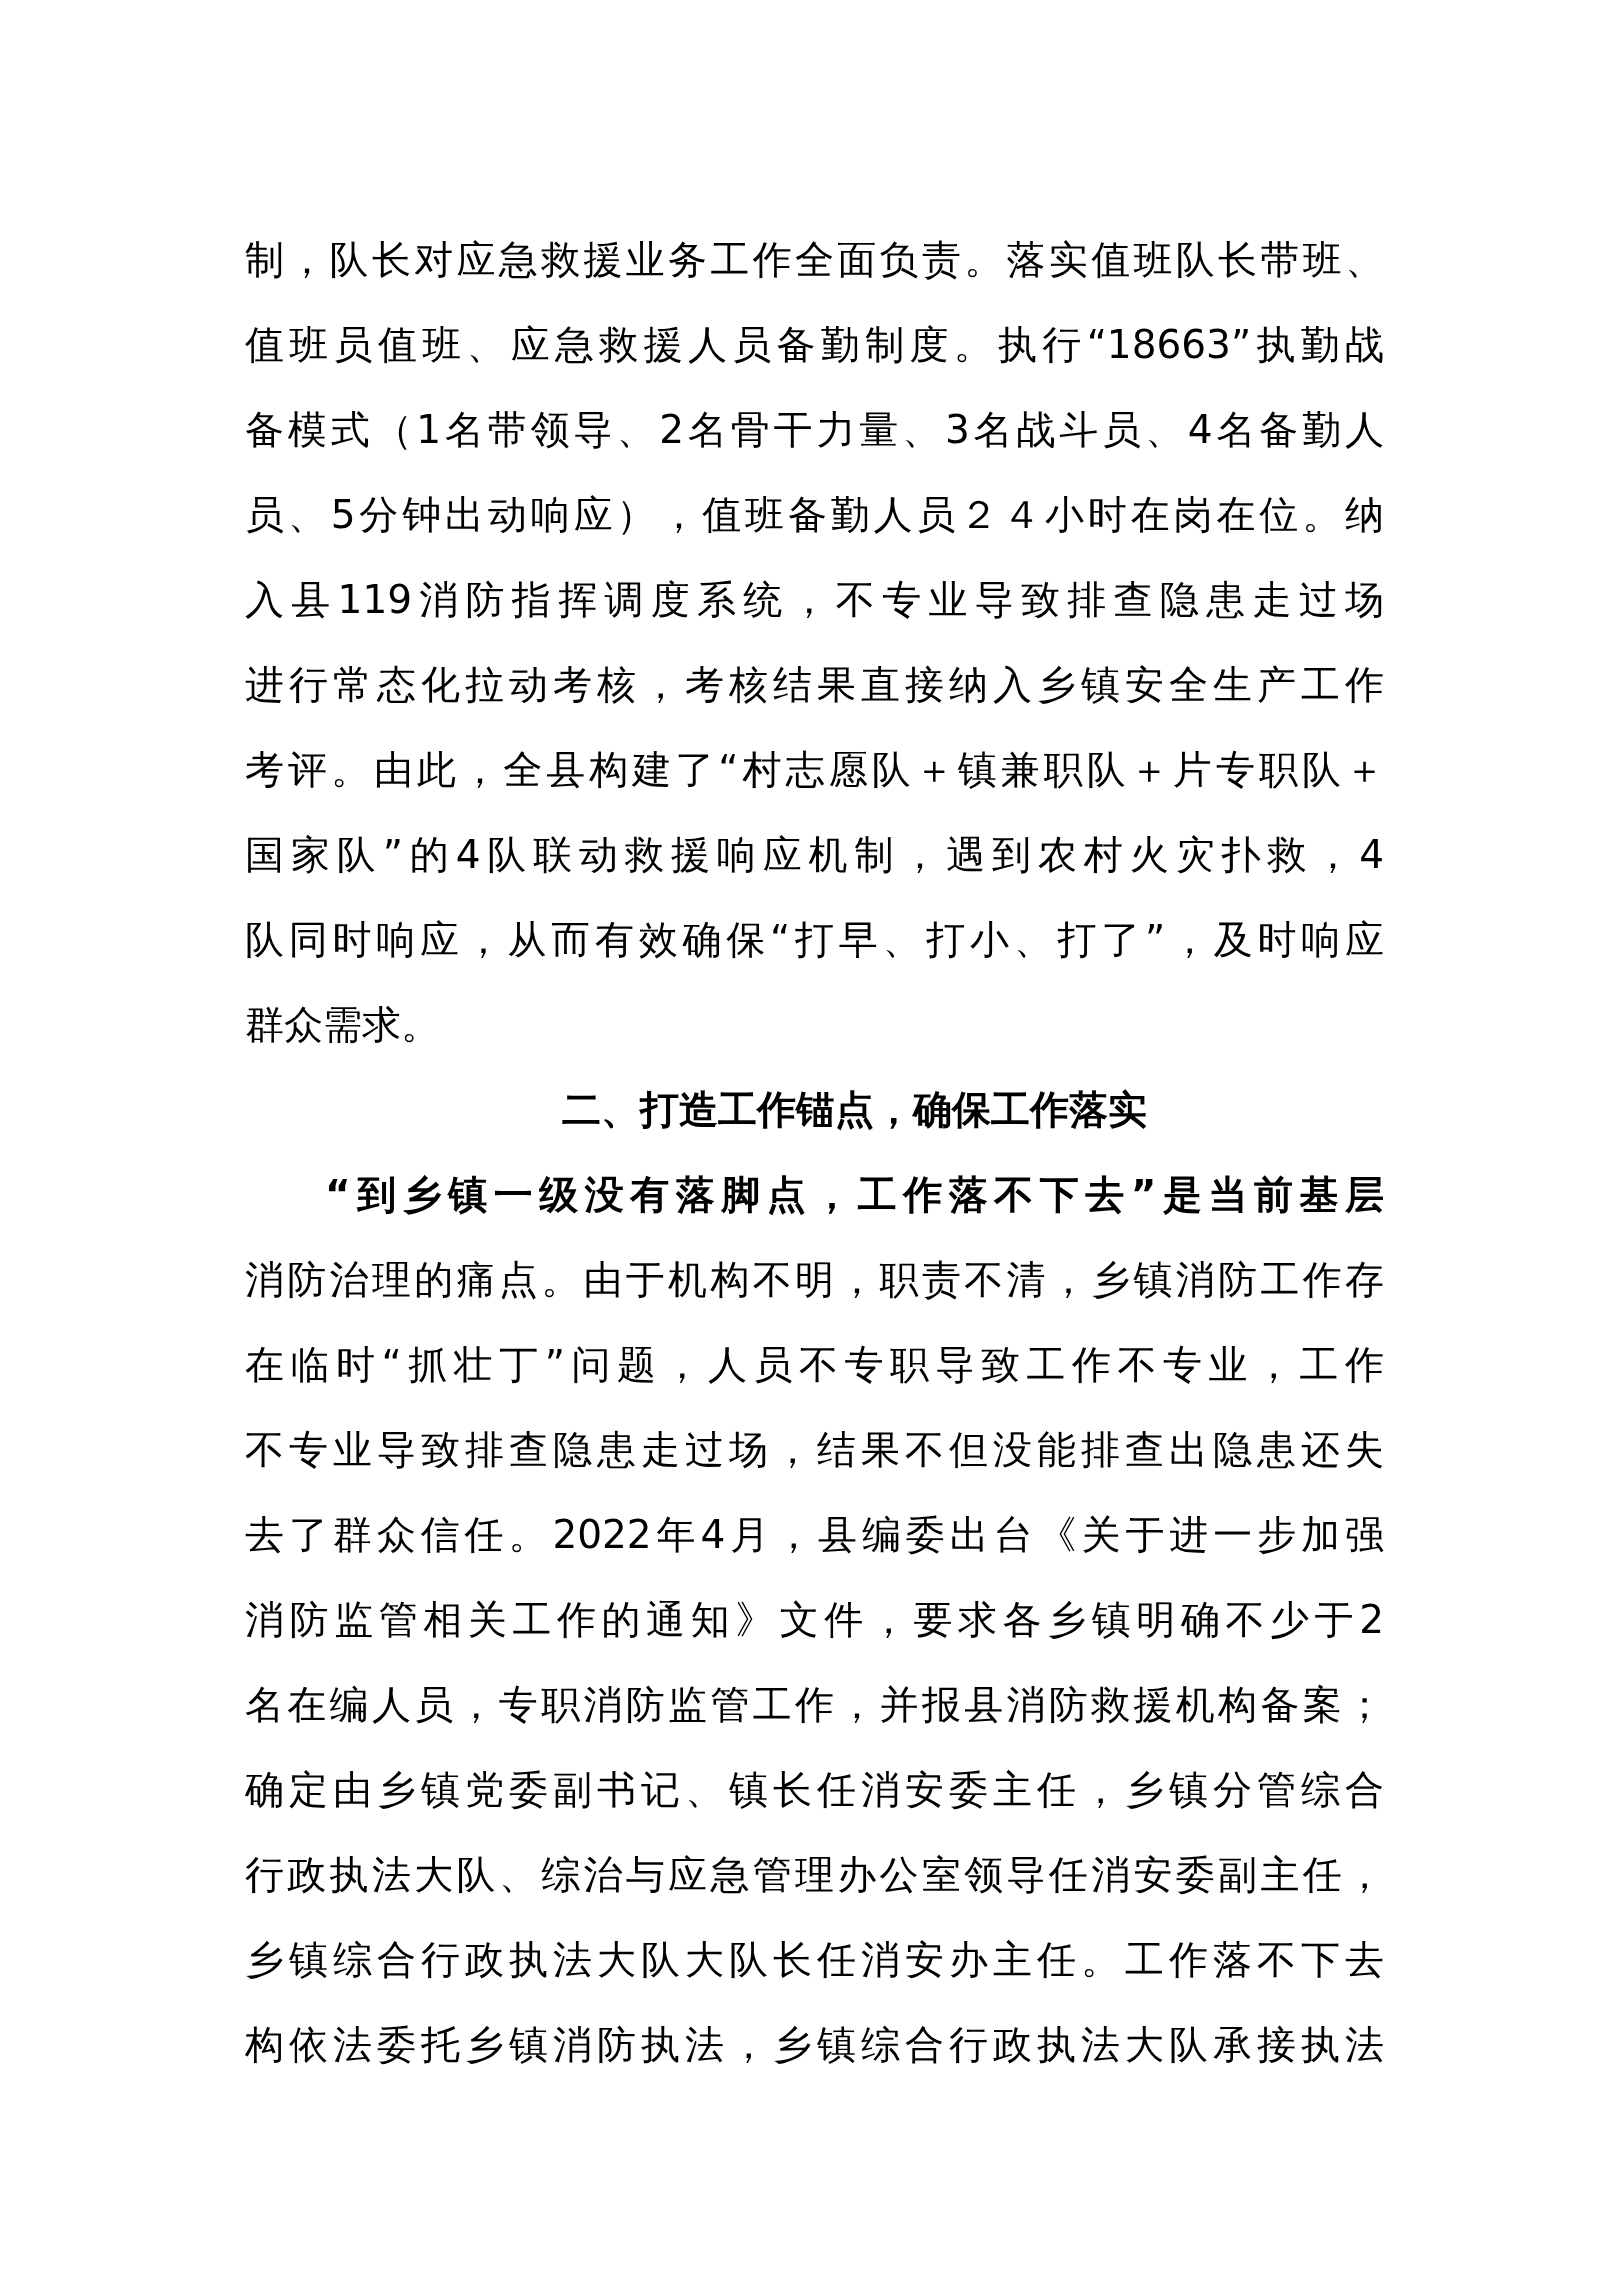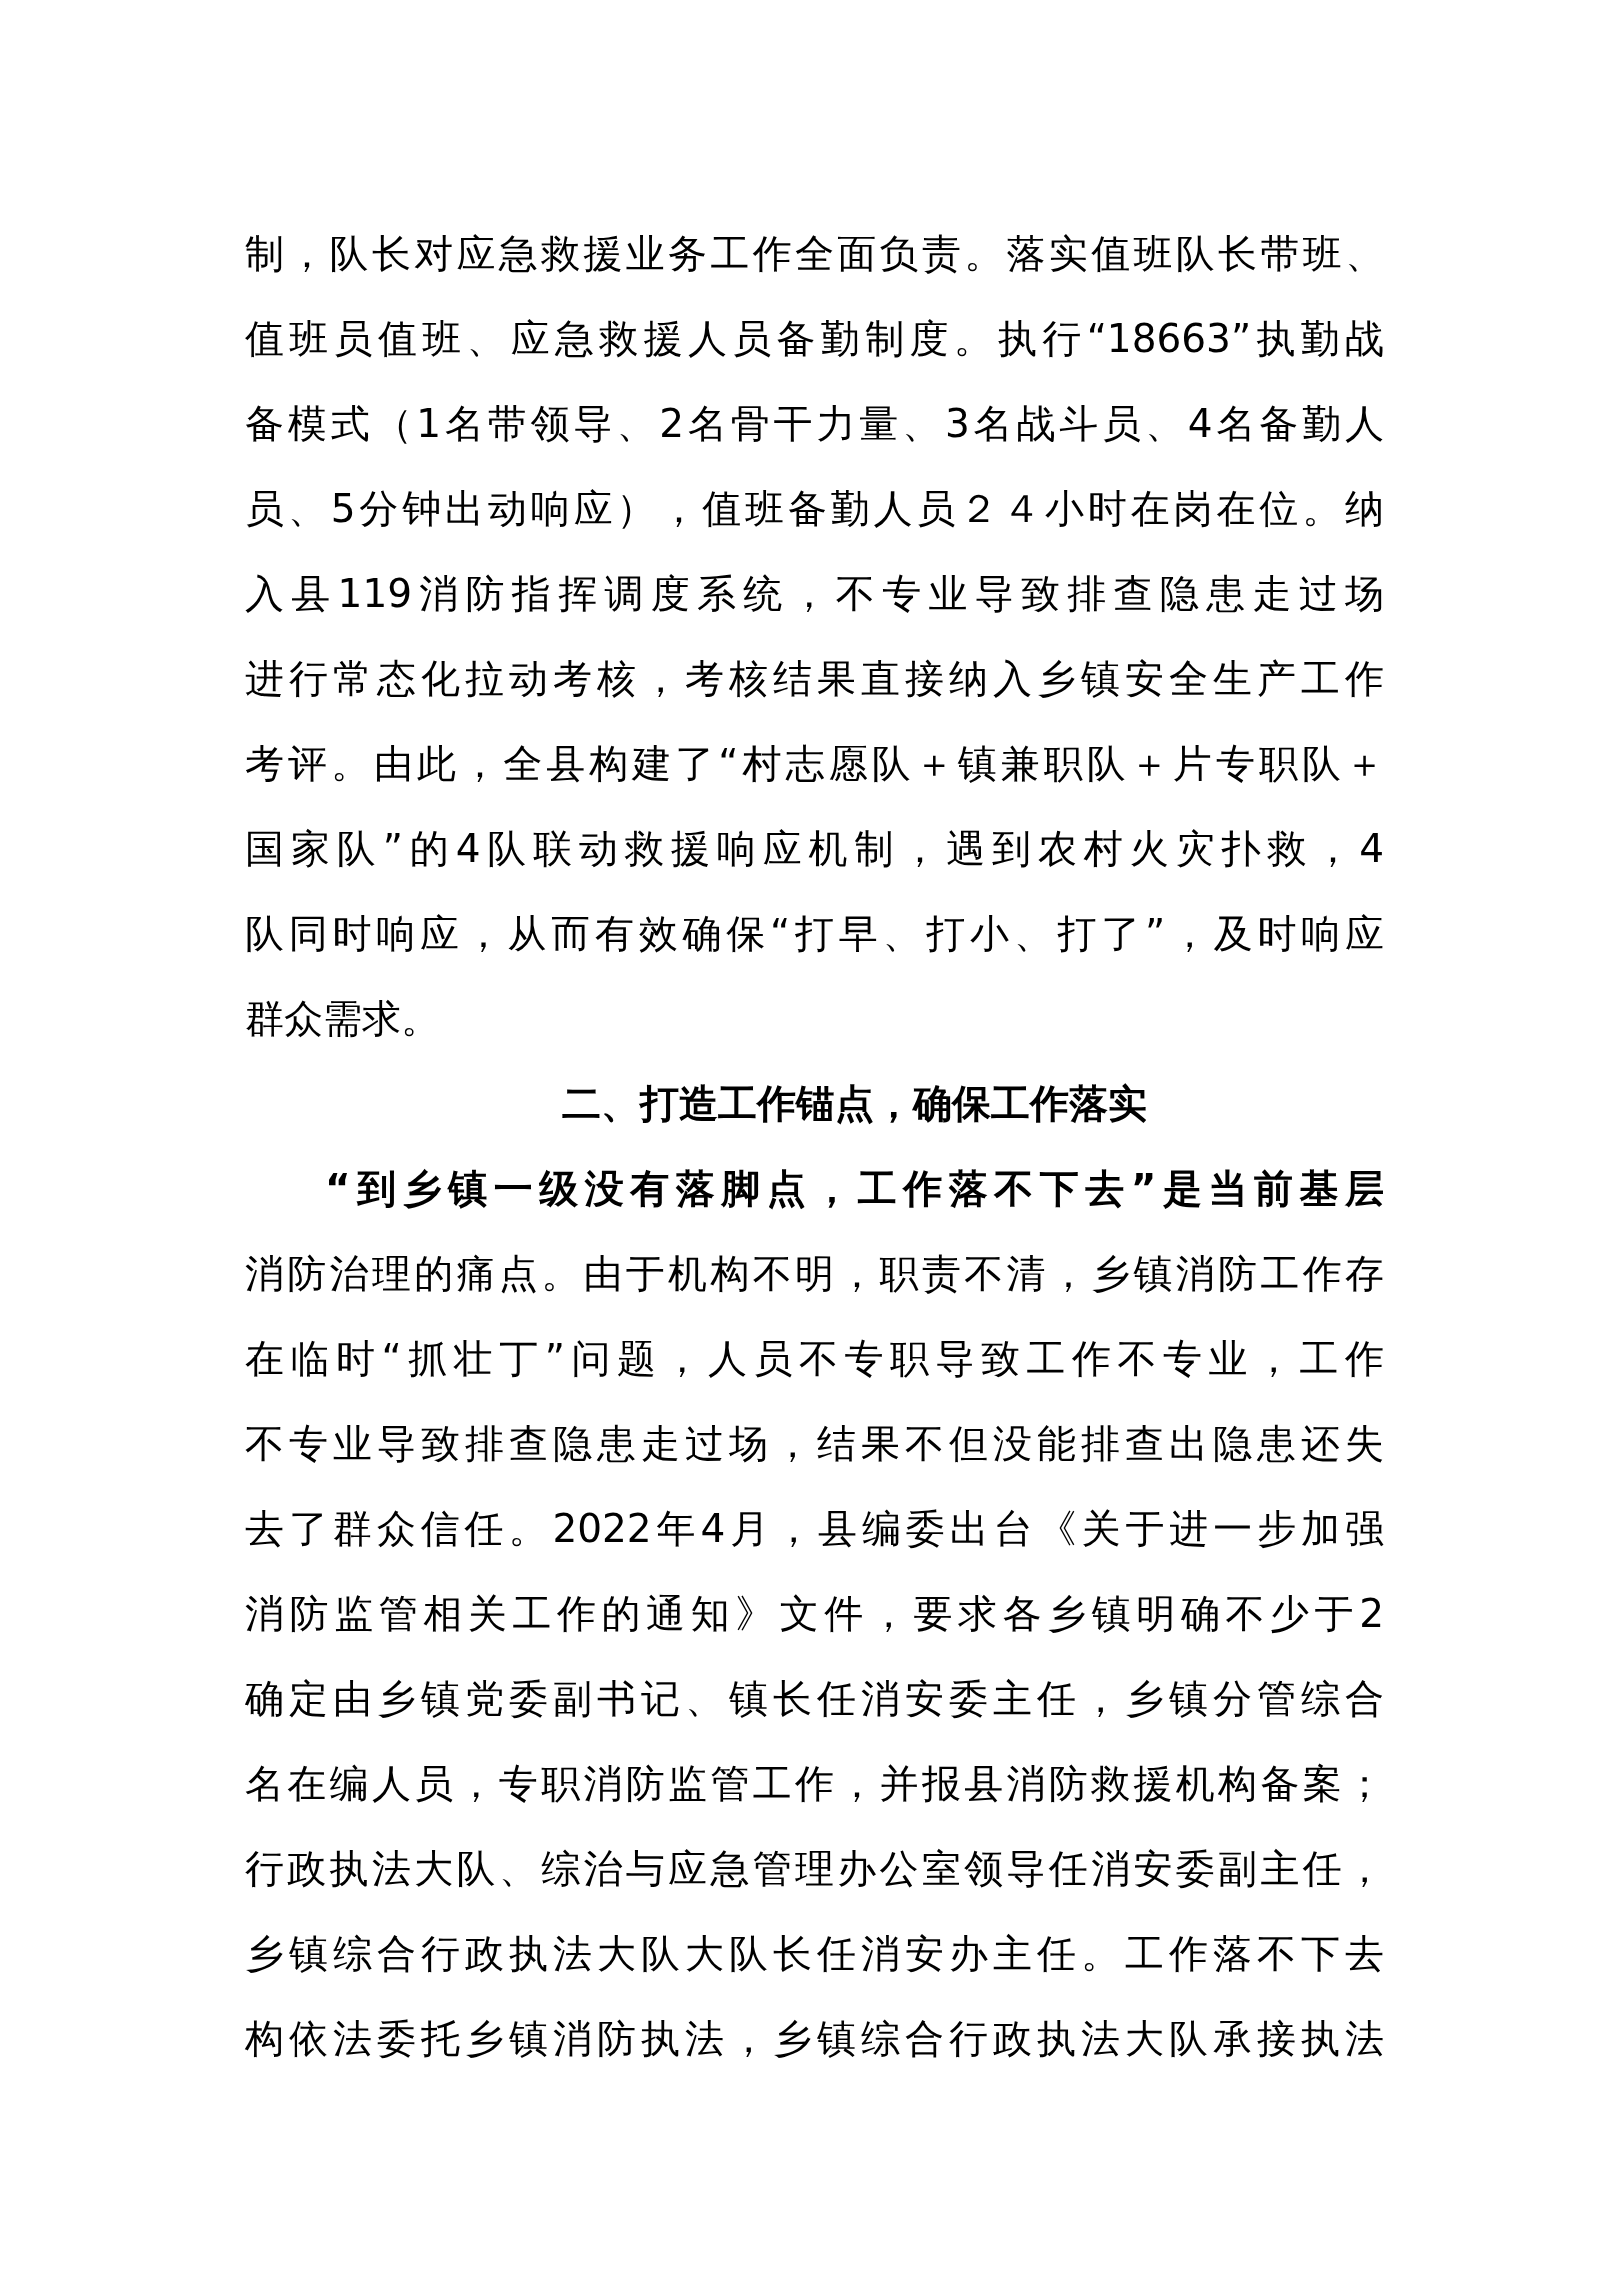--- a/index.html
+++ b/index.html
@@ -11,21 +11,21 @@
       width: 1621px;
       height: 2293px;
       position: relative;
       overflow: hidden;
       font-family: "DejaVu Sans", "Liberation Sans", sans-serif;
       color: #000000;
     }
     .page {
       position: absolute;
       left: 245px;
-      top: 217px;
+      top: 223px;
       width: 1139px;
     }
     .line {
       height: 85px;
       line-height: 73px;
       font-size: 39px;
       white-space: nowrap;
       text-align: justify;
       text-align-last: justify;
       letter-spacing: 0px;
@@ -66,20 +66,20 @@
 
   <div class="heading">二、打造工作锚点，确保工作落实</div>
 
   <div>
     <div class="line indent">“到乡镇一级没有落脚点，工作落不下去”是当前基层</div>
     <div class="line">消防治理的痛点。由于机构不明，职责不清，乡镇消防工作存</div>
     <div class="line">在临时“抓壮丁”问题，人员不专职导致工作不专业，工作</div>
     <div class="line">不专业导致排查隐患走过场，结果不但没能排查出隐患还失</div>
     <div class="line">去了群众信任。2022年4月，县编委出台《关于进一步加强</div>
     <div class="line">消防监管相关工作的通知》文件，要求各乡镇明确不少于2</div>
+    <div class="line">名在编人员，专职消防监管工作，并报县消防救援机构备案；</div>
     <div class="line">确定由乡镇党委副书记、镇长任消安委主任，乡镇分管综合</div>
-    <div class="line">名在编人员，专职消防监管工作，并报县消防救援机构备案；</div>
     <div class="line">行政执法大队、综治与应急管理办公室领导任消安委副主任，</div>
     <div class="line">乡镇综合行政执法大队大队长任消安办主任。工作落不下去</div>
     <div class="line">构依法委托乡镇消防执法，乡镇综合行政执法大队承接执法</div>
   </div>
 </div>
 
 
 </body></html>

